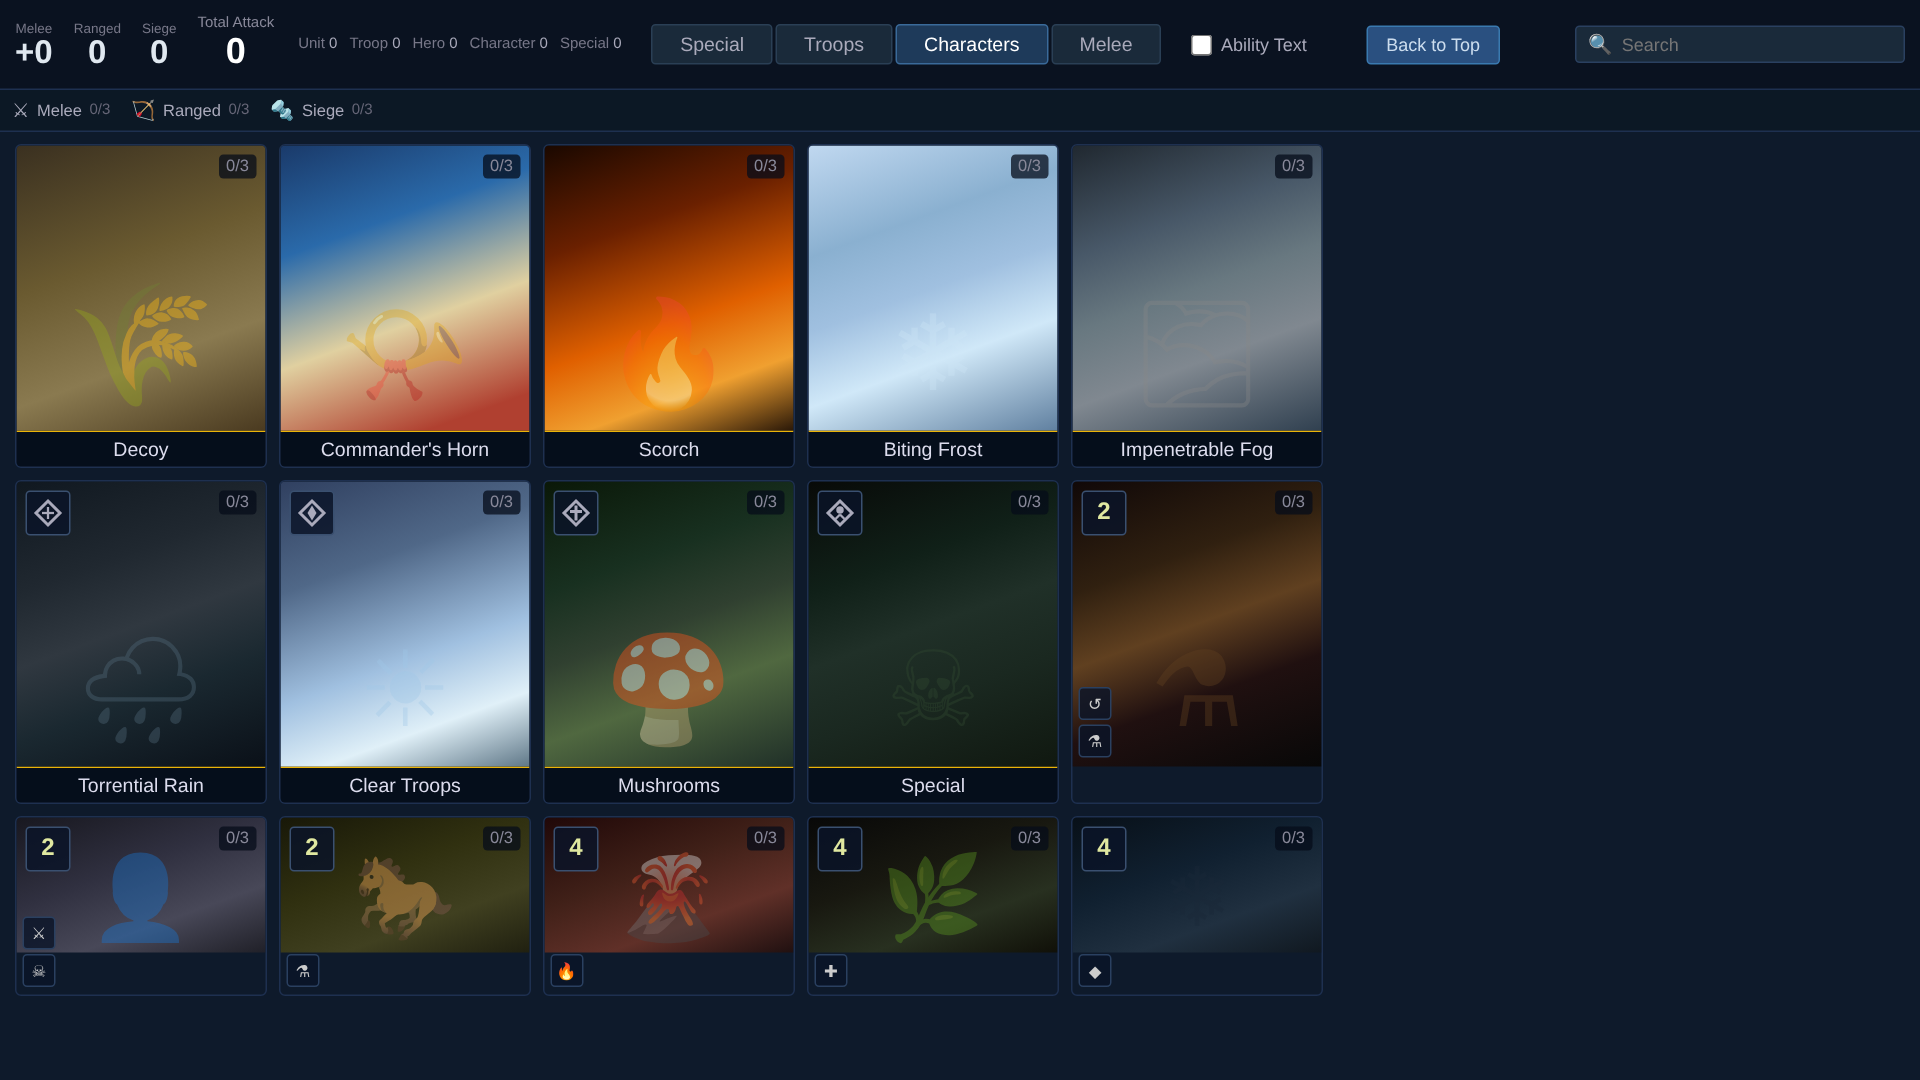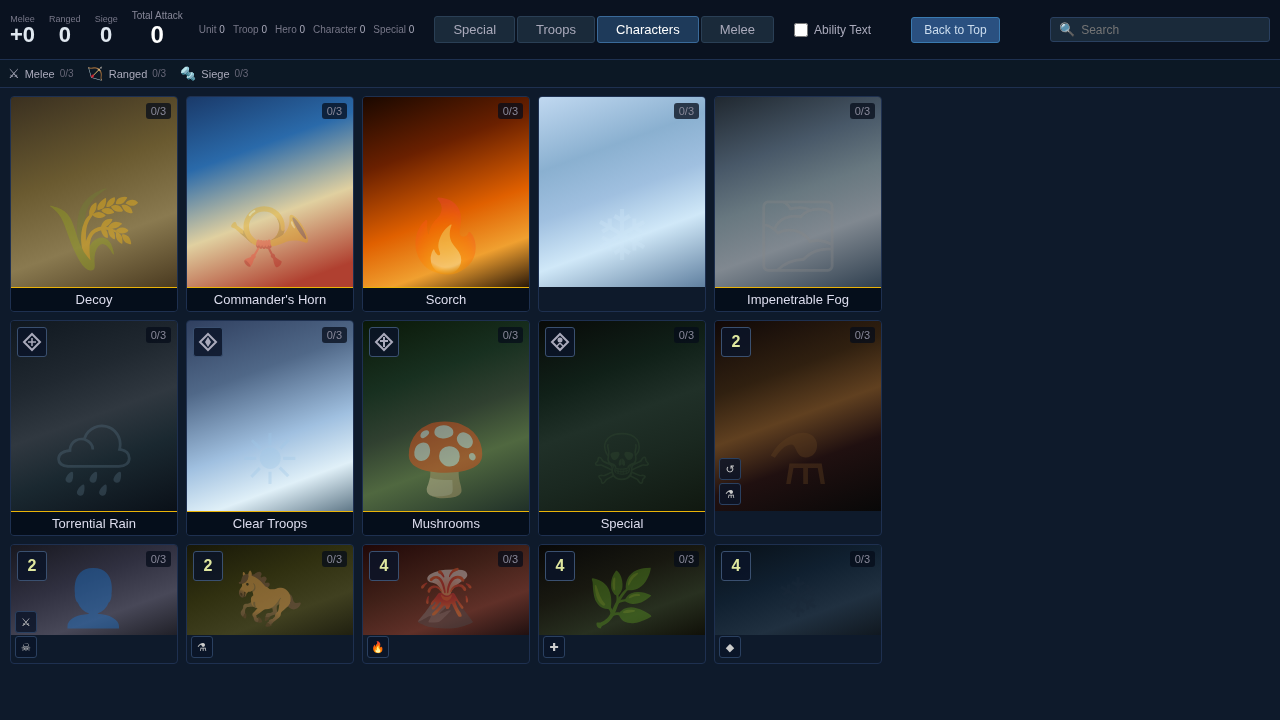--- a/index.html
+++ b/index.html
@@ -350,20 +350,21 @@
         <div style="position:absolute;bottom:10px;left:50%;transform:translateX(-50%);opacity:0.4;font-size:70px;color:#f0a030;">🔥</div>
       </div>
       <div class="card-name-bar">Scorch</div>
       <span class="card-count">0/3</span>
     </div>
 
     <div class="card">
       <div class="card-img-placeholder card-biting-frost">
         <div style="position:absolute;bottom:10px;left:50%;transform:translateX(-50%);opacity:0.3;font-size:70px;color:#d0e8f8;">❄</div>
       </div>
+      <div class="card-name-bar">Biting Frost</div>
       <span class="card-count">0/3</span>
     </div>
 
     <div class="card">
       <div class="card-img-placeholder card-impenetrable-fog">
         <div style="position:absolute;bottom:10px;left:50%;transform:translateX(-50%);opacity:0.35;font-size:70px;color:#888;">🌫</div>
       </div>
       <div class="card-name-bar">Impenetrable Fog</div>
       <span class="card-count">0/3</span>
     </div>

